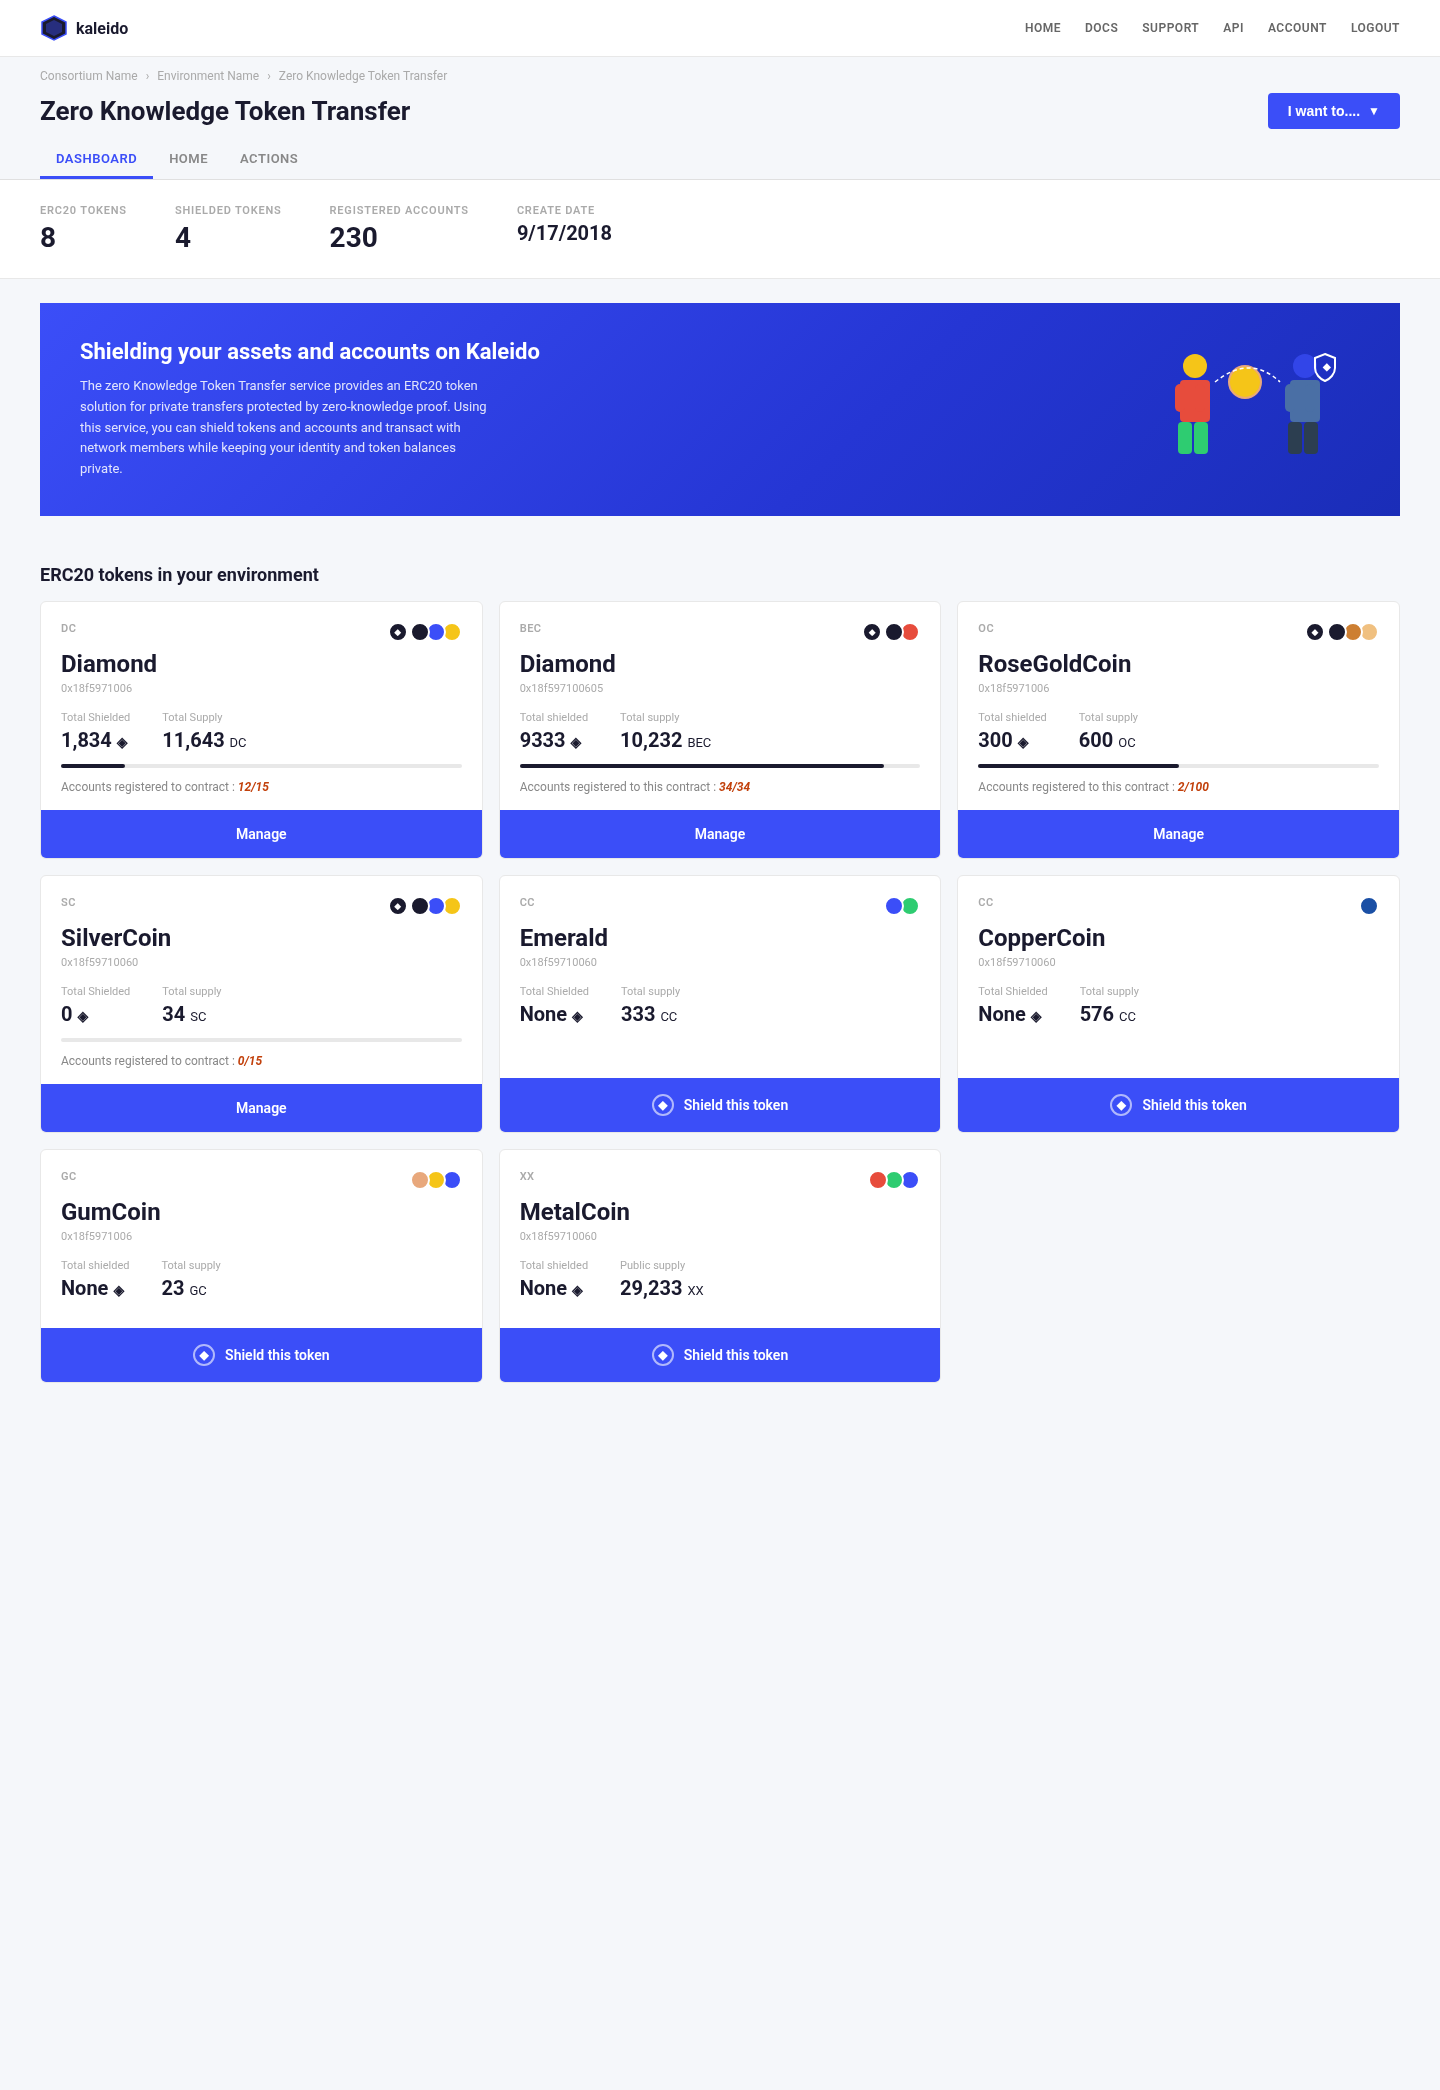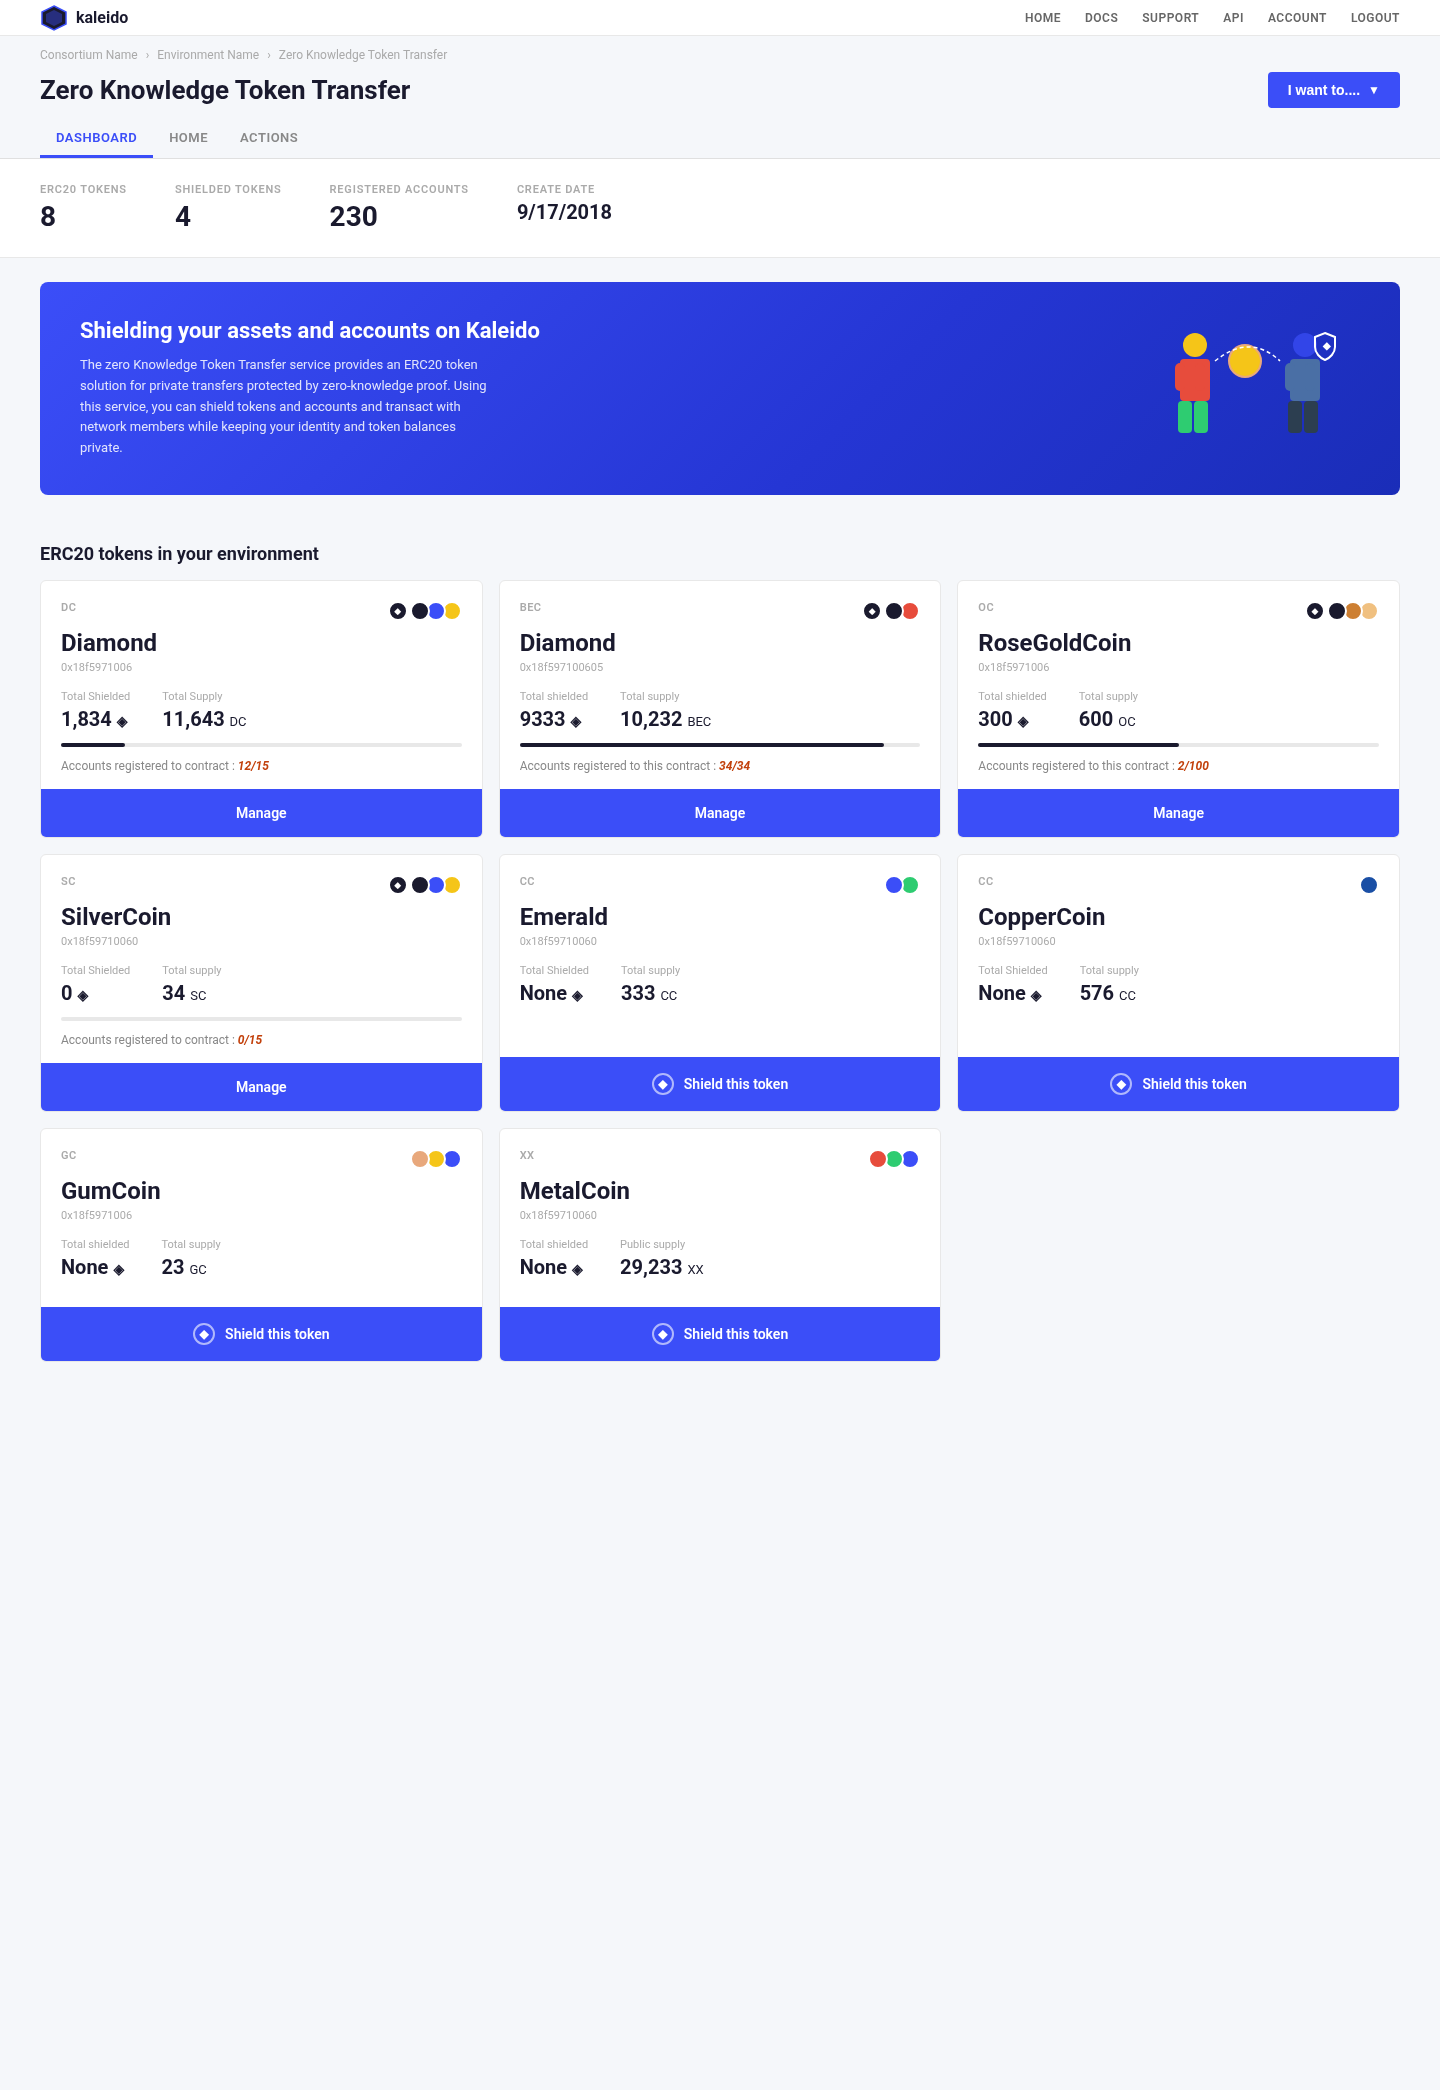--- a/index.html
+++ b/index.html
@@ -1,19 +1,19 @@
 <!DOCTYPE html>
 <html><head>
   <meta charset="utf-8">
   <style>
     * { box-sizing: border-box; margin: 0; padding: 0; }
     body { font-family: -apple-system, BlinkMacSystemFont, 'Segoe UI', Roboto, sans-serif; background: #f5f7fa; color: #333; font-size: 14px; }
 
     
-    .nav { display: flex; align-items: center; justify-content: space-between; padding: 0 40px; height: 36px; background: #fff; border-bottom: 1px solid #e8e8e8; }
+    .nav { display: flex; align-items: center; justify-content: space-between; padding: 0 40px; height: 57px; background: #fff; border-bottom: 1px solid #e8e8e8; }
     .nav-logo { display: flex; align-items: center; gap: 8px; font-weight: 700; font-size: 16px; color: #1a1a2e; }
     .nav-links { display: flex; gap: 24px; }
     .nav-links a { font-size: 12px; font-weight: 600; color: #666; text-decoration: none; letter-spacing: 0.5px; }
 
     
     .breadcrumb { display: flex; align-items: center; gap: 8px; padding: 12px 40px 0; font-size: 12px; color: #888; }
     .breadcrumb span { color: #aaa; }
 
     
     .page-header { display: flex; align-items: center; justify-content: space-between; padding: 10px 40px 0; }
@@ -26,21 +26,21 @@
     .tab { padding: 10px 16px; font-size: 13px; font-weight: 600; color: #888; cursor: pointer; border-bottom: 3px solid transparent; letter-spacing: 0.5px; }
     .tab.active { color: #3b4ef8; border-bottom: 3px solid #3b4ef8; }
 
     
     .stats-bar { display: flex; gap: 48px; padding: 24px 40px; background: #fff; border-bottom: 1px solid #e8e8e8; }
     .stat-item { display: flex; flex-direction: column; gap: 4px; }
     .stat-label { font-size: 11px; font-weight: 600; color: #aaa; letter-spacing: 0.8px; text-transform: uppercase; }
     .stat-value { font-size: 28px; font-weight: 700; color: #1a1a2e; }
 
     
-    .hero-banner { margin: 24px 40px; background: linear-gradient(135deg, #3b4ef8 0%, #2536d4 60%, #1a2db8 100%); border-radius: 8px; padding: 36px 40px; color: #fff; display: flex; align-items: center; justify-content: space-between; min-height: 160px; position: relative; overflow: hidden; }
+    .hero-banner { margin: 24px 40px; background: linear-gradient(135deg, #3b4ef8 0%, #2536d4 60%, #1a2db8 100%); border-radius: 0; padding: 36px 40px; color: #fff; display: flex; align-items: center; justify-content: space-between; min-height: 160px; position: relative; overflow: hidden; }
     .hero-text h2 { font-size: 22px; font-weight: 700; margin-bottom: 12px; }
     .hero-text p { font-size: 13px; line-height: 1.6; max-width: 420px; color: rgba(255,255,255,0.85); }
     .hero-illustration { display: flex; align-items: center; gap: 16px; }
     
 
     
     .section-title { font-size: 18px; font-weight: 700; color: #1a1a2e; padding: 0 40px 16px; }
     .tokens-grid { display: grid; grid-template-columns: repeat(3, 1fr); gap: 16px; padding: 0 40px 24px; }
 
     

